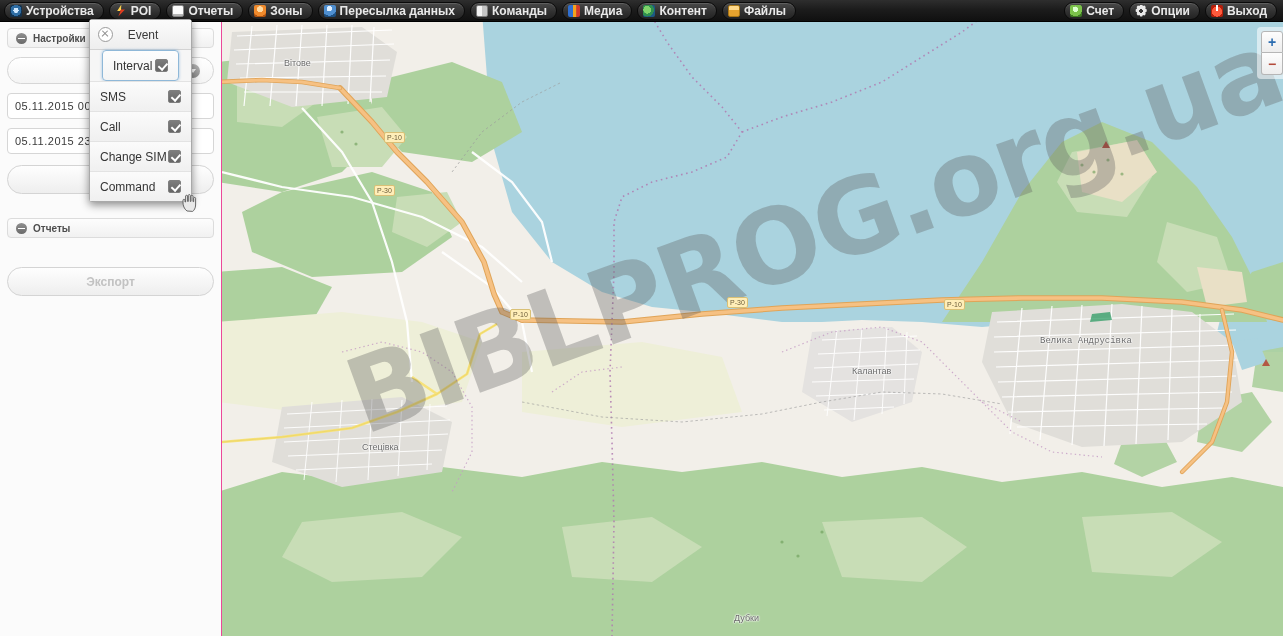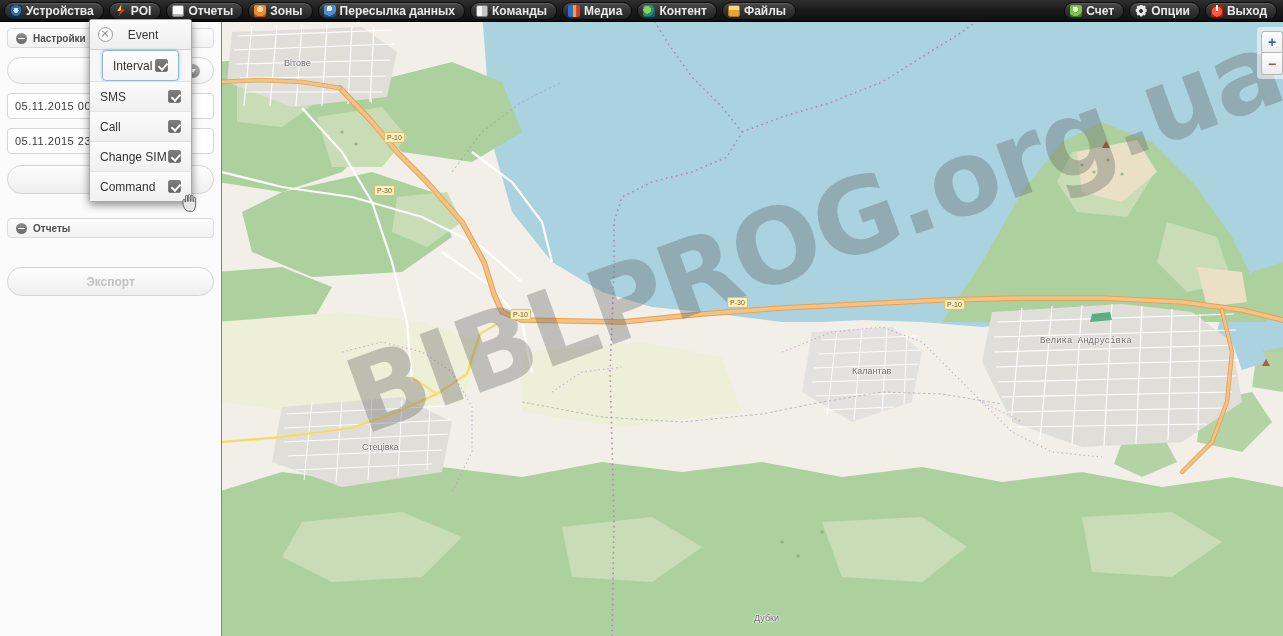--- a/index.html
+++ b/index.html
@@ -374,21 +374,21 @@
       <path d="M884,119 l4,7 h-8 Z" fill="#b24a3a"></path>
       <path d="M1044,337 l4,7 h-8 Z" fill="#b24a3a" opacity=".9"></path>
     </svg>
 
     <div class="wm">BIBLPROG.org.ua</div>
 
     <div class="lbl-place" style="left:55px;  top:36px;margin-left:7px;">Вітове</div>
     <div class="lbl-place" style="left:630px; top:344px;">Калантав</div>
     <div class="lbl-place" style="left:818px; top:314px;font-family:Liberation Mono, monospace;">Велика Андрусівка</div>
     <div class="lbl-place" style="left:140px; top:420px;">Стецівка</div>
-    <div class="lbl-place" style="left:512px; top:591px;margin-left:20px;">Дубки</div>
+    <div class="lbl-place" style="left:512px; top:591px;">Дубки</div>
 
     <div class="lbl-road" style="left:162px; top:110px;">Р-10</div>
     <div class="lbl-road" style="left:152px; top:163px;">Р-30</div>
     <div class="lbl-road" style="left:288px; top:287px;">Р-10</div>
     <div class="lbl-road" style="left:505px; top:275px;">Р-30</div>
     <div class="lbl-road" style="left:722px; top:277px;">Р-10</div>
 
     <div id="mapctl-wrap">
       <div class="mc-btn first">+</div>
       <div class="mc-btn last">−</div>

